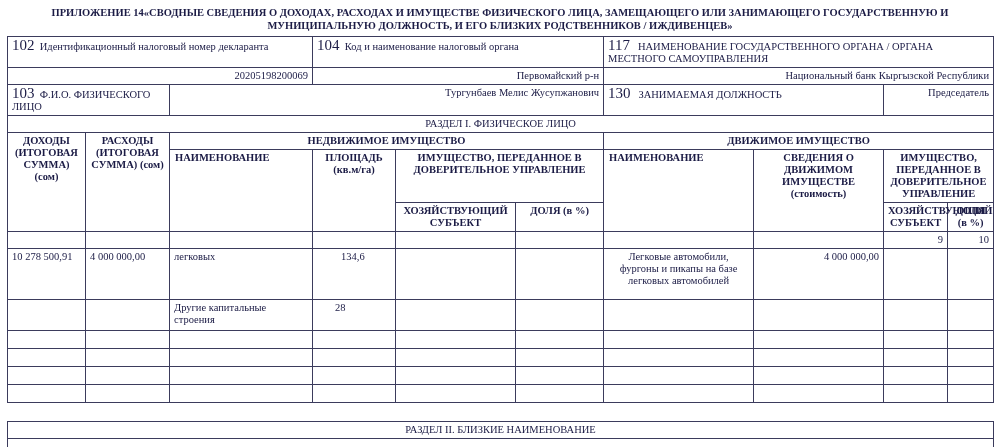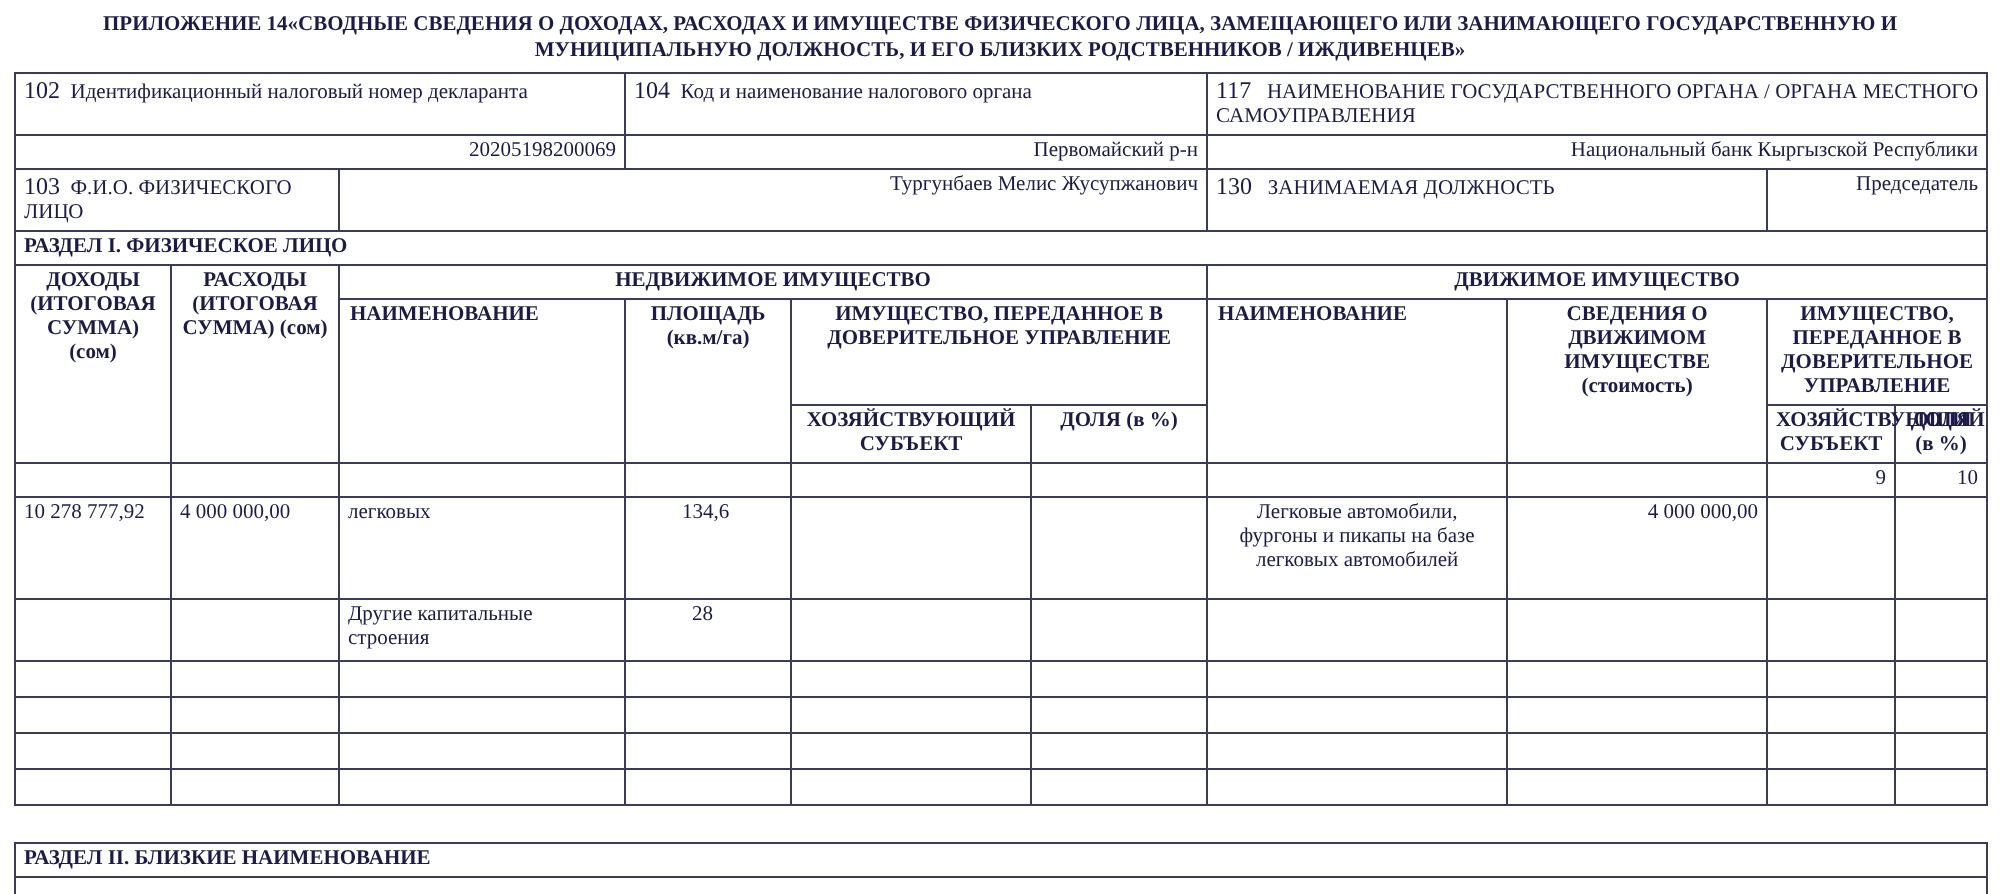--- a/index.html
+++ b/index.html
@@ -38,25 +38,25 @@
   table.main td {
     border: 1px solid #3b3b5c;
     vertical-align: top;
     padding: 2px 4px;
     font-size: 10.5px;
     line-height: 12px;
     color: #1b1b45;
   }
   td.c { text-align: right; vertical-align: middle; }
   td.mid { vertical-align: middle; }
-  .num-label { font-size: 12px; }
+  .num-label { font-size: 15px; }
   .section-band {
+    text-align: center;
     font-size: 10.5px;
     padding: 3px 0;
-    font-weight: bold;
   }
   .hdr-cell {
     text-align: center;
     vertical-align: middle;
     font-size: 10px;
     line-height: 12px;
     padding: 3px 2px;
     font-weight: bold;
   }
   .small {
@@ -88,21 +88,21 @@
     </colgroup>
     <tbody>
 
       <tr>
         <td colspan="3" class="mid">
           <span class="num-label">102</span>
           &nbsp;<span>Идентификационный налоговый номер декларанта</span>
         </td>
         <td colspan="3" class="mid">
           <span class="num-label">104</span>
-          &nbsp;<span>Код и наименование налогового органа</span>
+          &nbsp;<span>Код и наименование налоговый органа</span>
         </td>
         <td colspan="4" class="mid">
           <span class="num-label">117</span>
           &nbsp;&nbsp;<span>НАИМЕНОВАНИЕ ГОСУДАРСТВЕННОГО ОРГАНА / ОРГАНА МЕСТНОГО САМОУПРАВЛЕНИЯ</span>
         </td>
       </tr>
 
       <tr>
         <td colspan="3" class="c">20205198200069</td>
         <td colspan="3" class="c">Первомайский р-н</td>
@@ -154,37 +154,37 @@
         <td>&nbsp;</td>
         <td>&nbsp;</td>
         <td>&nbsp;</td>
         <td>&nbsp;</td>
         <td>&nbsp;</td>
         <td class="c">9</td>
         <td class="c">10</td>
       </tr>
 
       <tr>
-        <td class="mid val" style="height:46px;">10 278 777,92</td>
+        <td class="mid val" style="height:46px;">10 278 500,91</td>
         <td class="mid val">4 000 000,00</td>
         <td class="mid">легковых</td>
         <td class="mid" style="padding-left:28px;">134,6</td>
         <td class="mid"></td>
         <td class="mid"></td>
         <td class="mid small cell-wrap">Легковые автомобили, фургоны и пикапы на базе легковых автомобилей</td>
         <td class="c val">4 000 000,00</td>
         <td class="mid"></td>
         <td class="mid"></td>
       </tr>
 
       <tr>
         <td class="mid val" style="height:26px;"></td>
         <td class="mid val"></td>
         <td class="mid">Другие капитальные строения</td>
-        <td class="mid" style="padding-left:33px;">28</td>
+        <td class="mid" style="padding-left:22px;">28</td>
         <td class="mid"></td>
         <td class="mid"></td>
         <td class="mid small cell-wrap"></td>
         <td class="c val"></td>
         <td class="mid"></td>
         <td class="mid"></td>
       </tr>
 
       <tr class="row-empty">
         <td></td>

